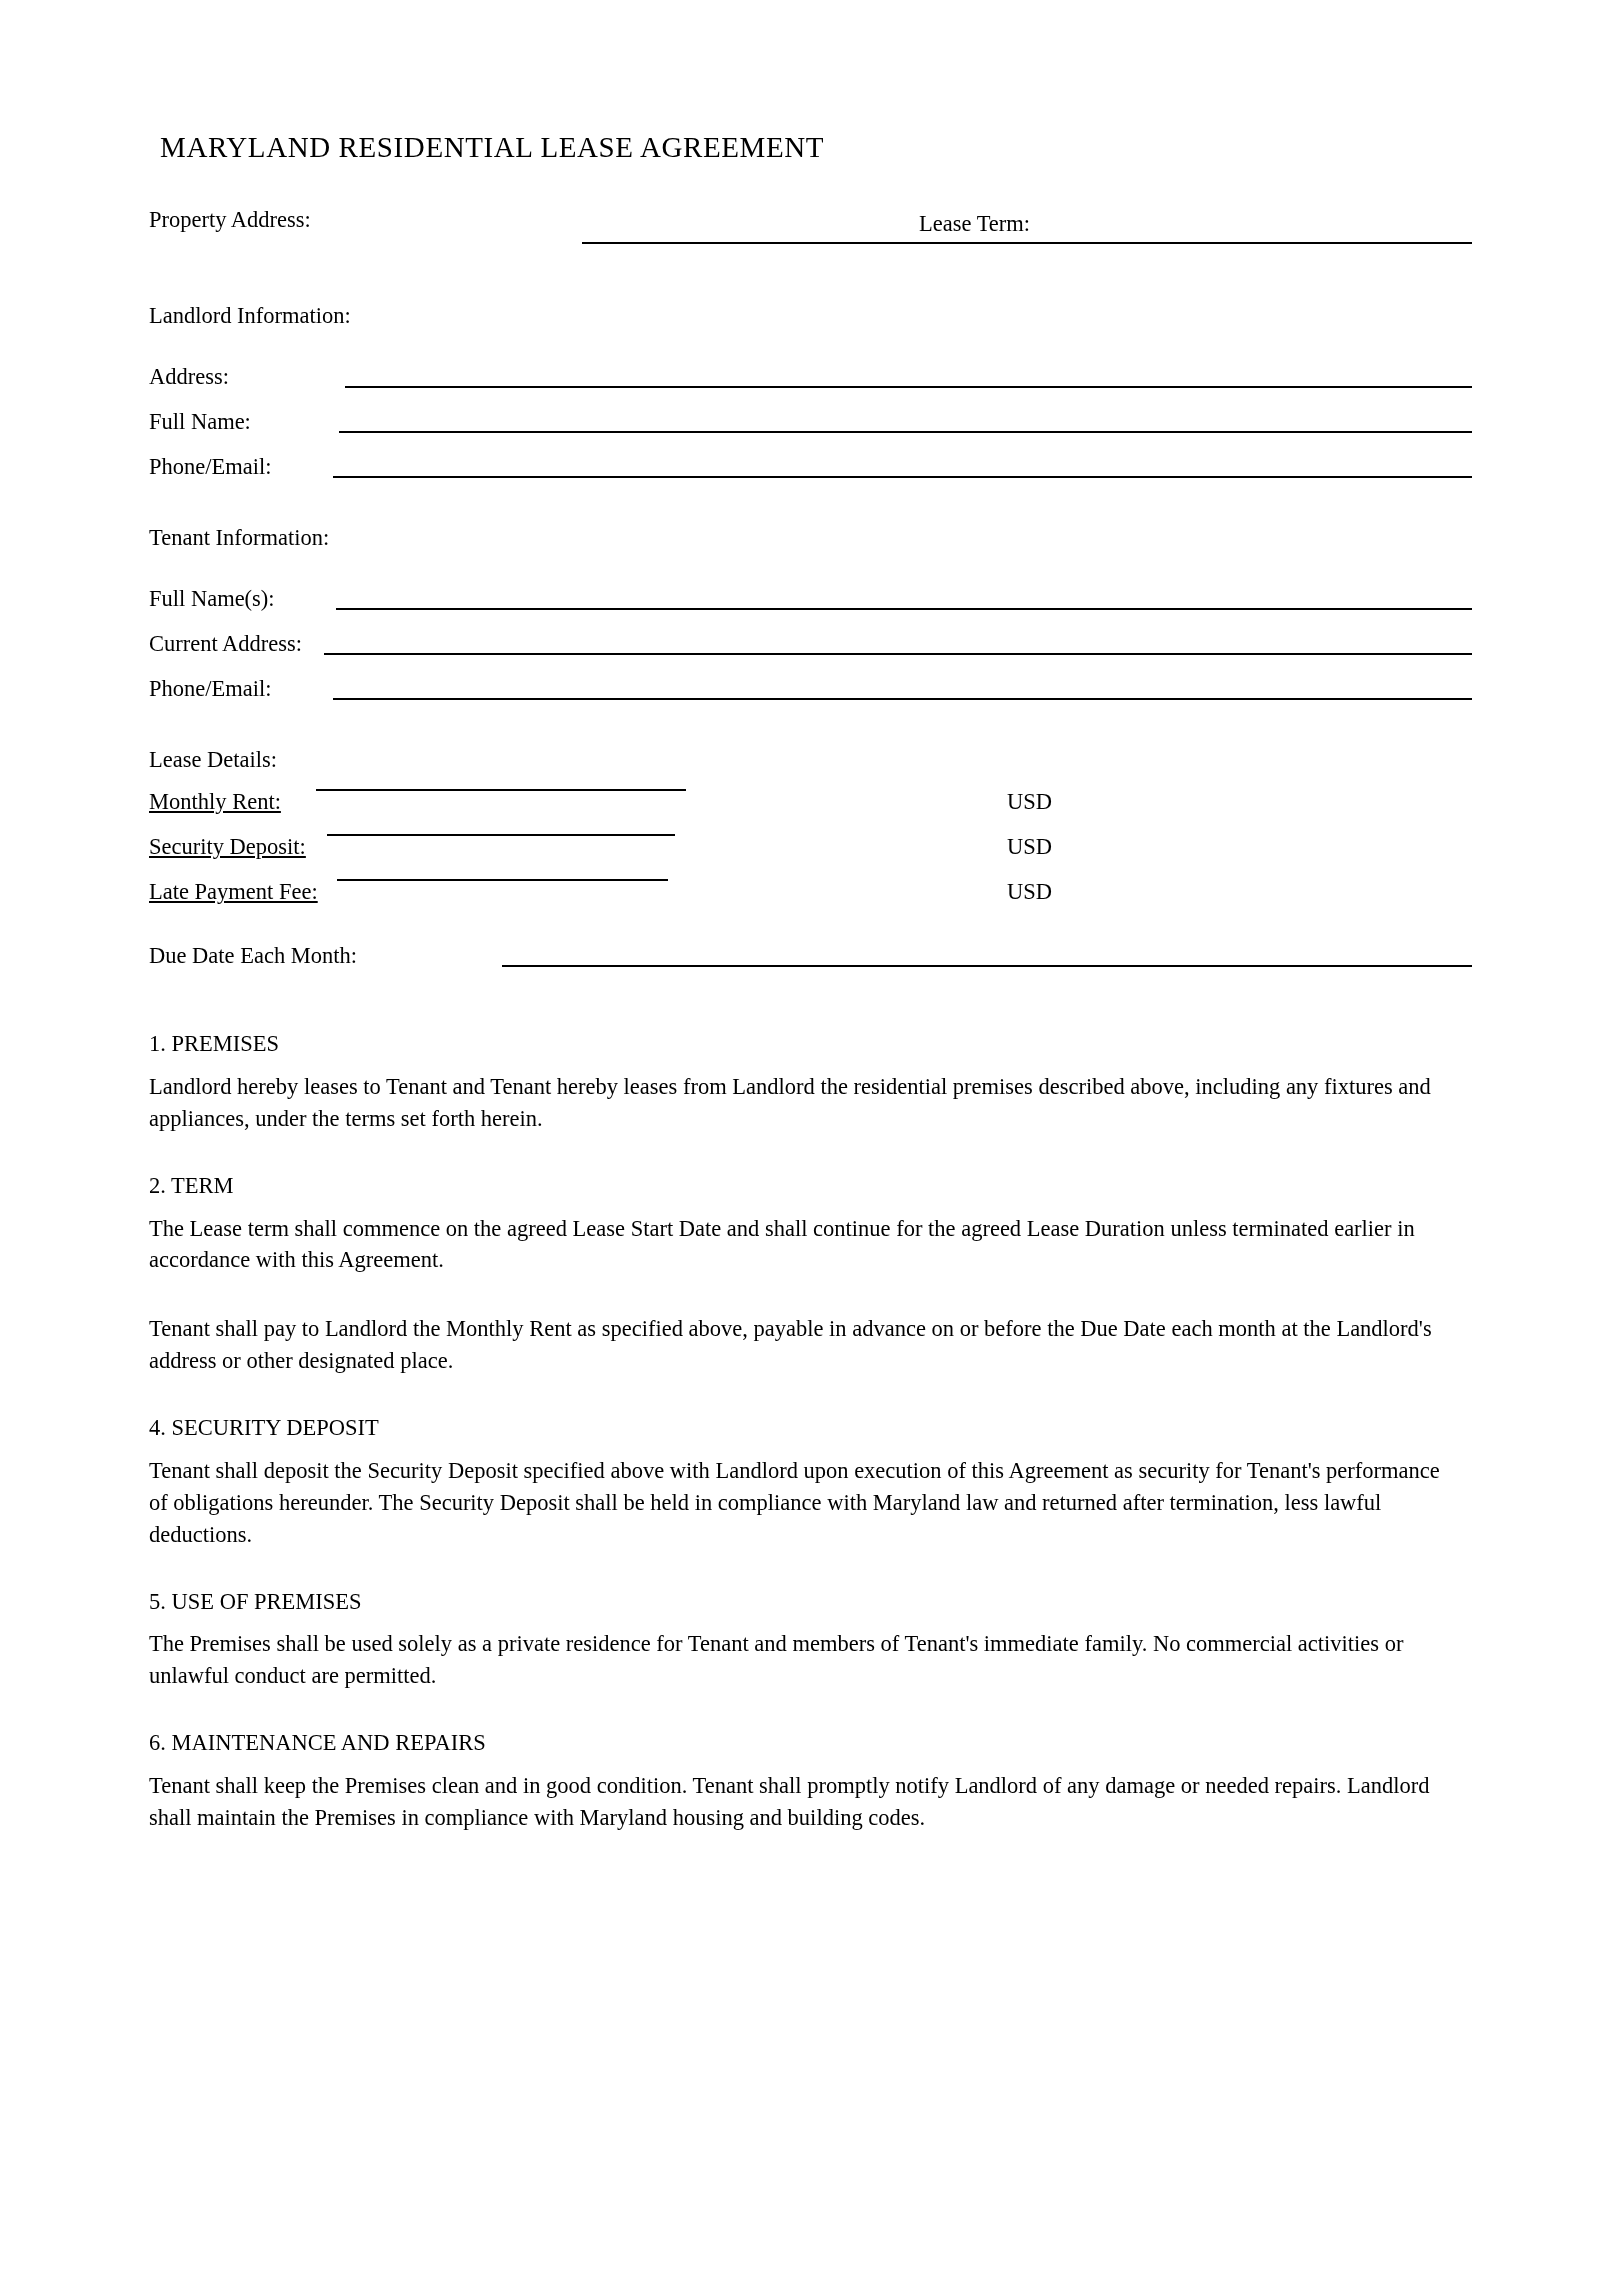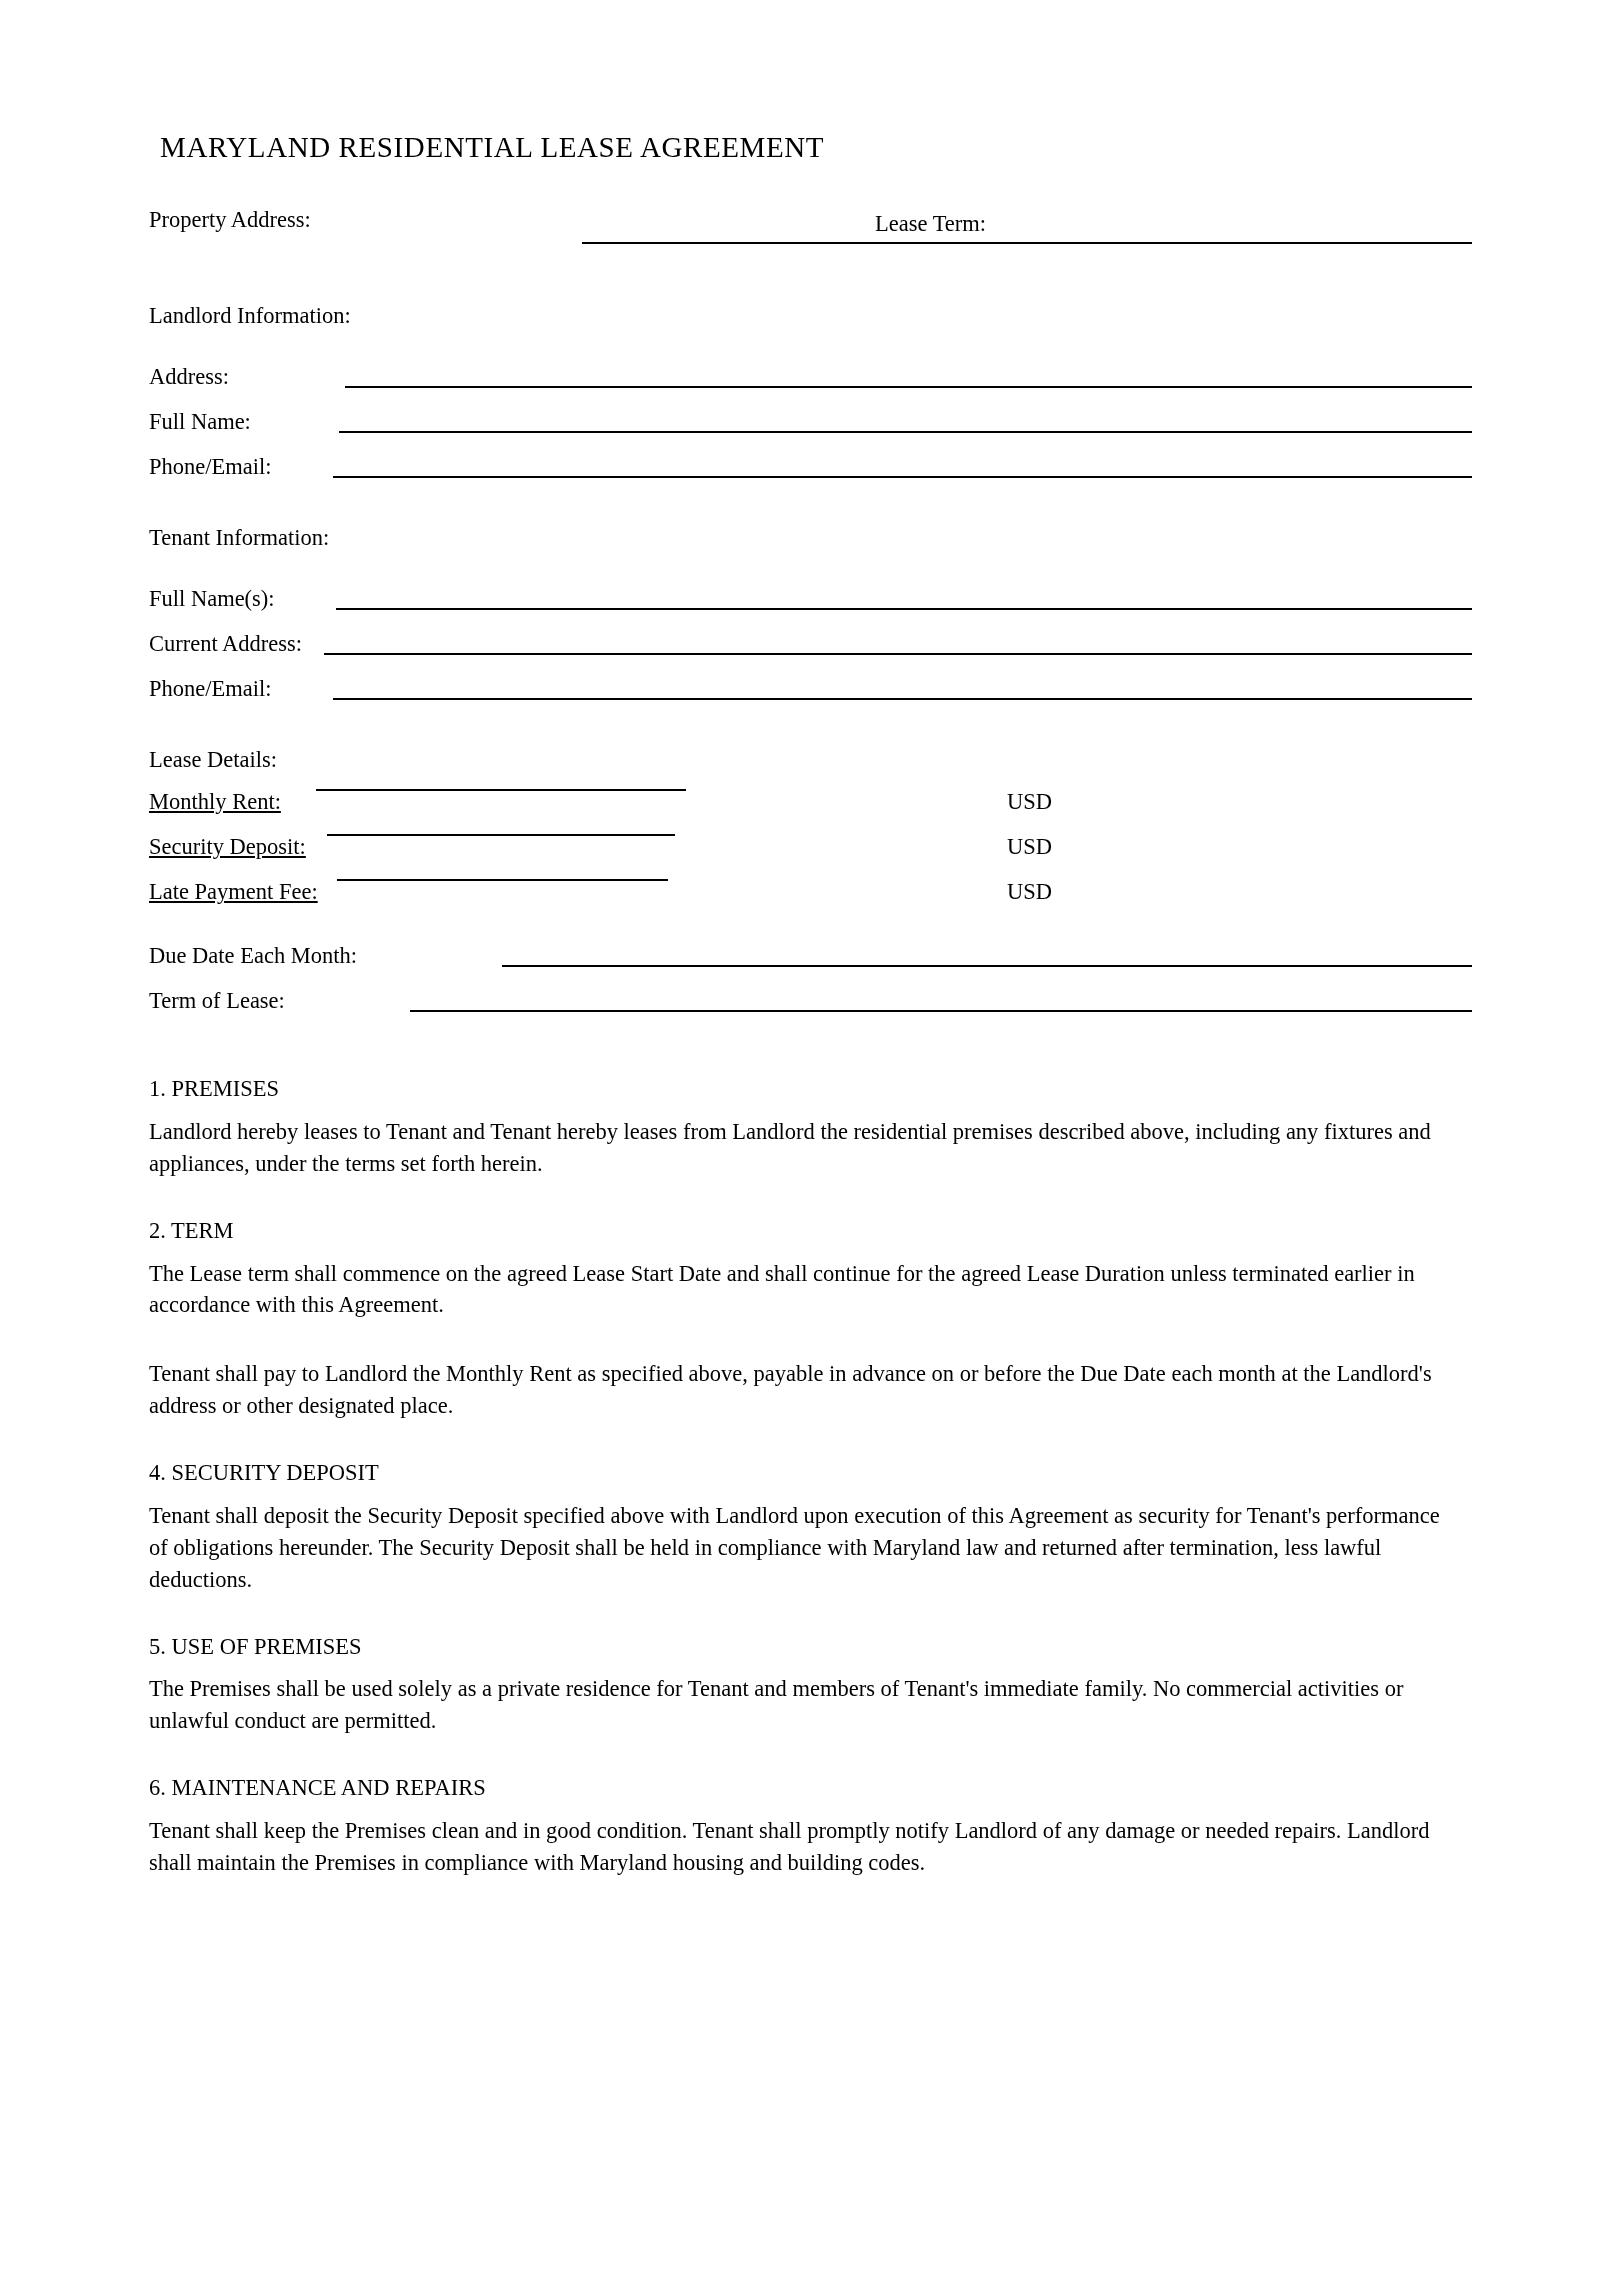--- a/index.html
+++ b/index.html
@@ -72,21 +72,21 @@
     font-size: 22.5px;
     margin-top: 43px;
   }
   .top-row .prop-label {
     position: absolute;
     left: 0;
     top: 0;
   }
   .top-row .lease-term-label {
     position: absolute;
-    left: 726px;
+    left: 770px;
     top: 3.9px;
   }
   .top-row .top-rule {
     position: absolute;
     left: 433px;
     right: 0;
     top: 35px;
     border-bottom: 2.9px solid #000000;
   }
 
@@ -235,25 +235,20 @@
           <span class="usd-text">USD</span>
         </div>
       </div>
 
       <div class="field-row">
         <span class="field-label">Due Date Each Month:</span>
         <span class="spacer-flex" style="flex:0 0 145px;"></span>
         <div class="rule-flex"></div>
       </div>
 
-      <div class="field-row">
-        <span class="field-label">Term of Lease:</span>
-        <span class="spacer-flex" style="flex:0 0 125px;"></span>
-        <div class="rule-flex"></div>
-      </div>
     </div>
 
     <div class="clauses">
 
       <div class="clause">
         <p class="clause-title">1. PREMISES</p>
         <p class="clause-body">Landlord hereby leases to Tenant and Tenant hereby leases from Landlord the residential premises described above, including any fixtures and appliances, under the terms set forth herein.</p>
       </div>
 
       <div class="clause">

